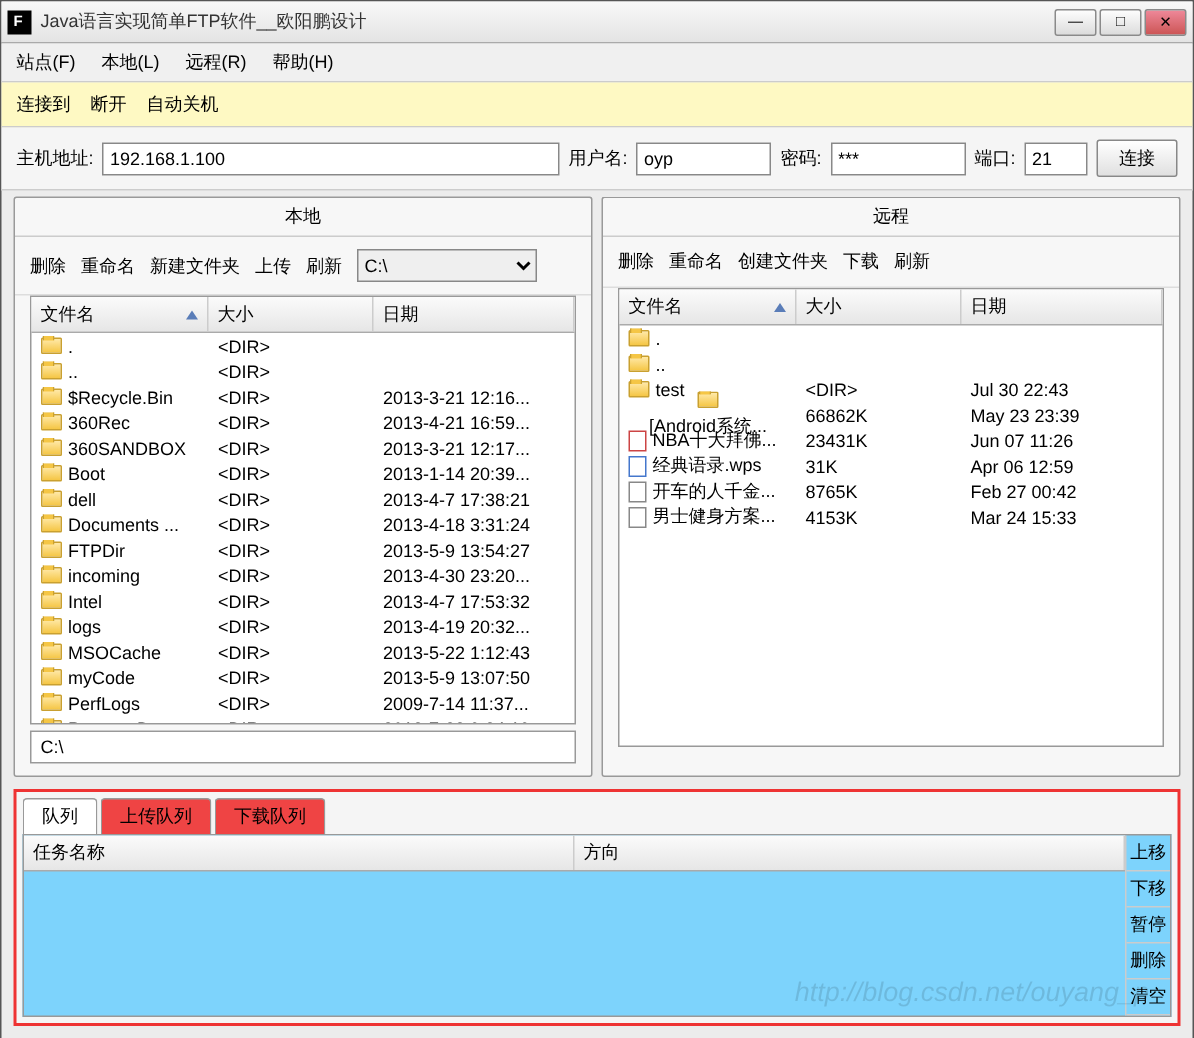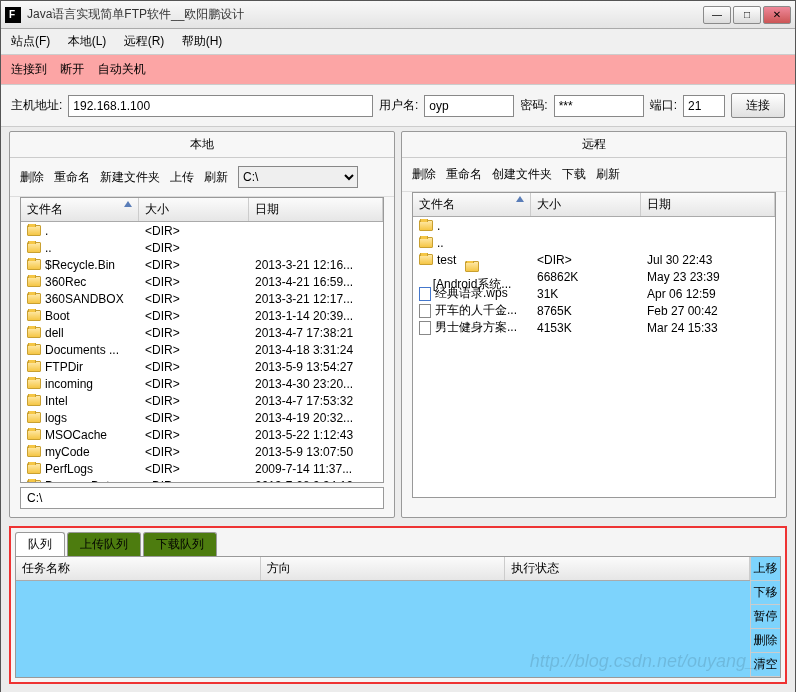--- a/index.html
+++ b/index.html
@@ -7,49 +7,49 @@
 .window { background: #ececec; border: 1px solid #555; width: 796px; }
 .titlebar { background: linear-gradient(#f8f8f8, #e4e4e4); height: 28px; display: flex; align-items: center; padding: 0 4px; border-bottom: 1px solid #aaa; }
 .titlebar .icon { width: 16px; height: 16px; margin-right: 6px; display:inline-block; background:#000; position:relative;}
 .titlebar .icon::after{content:'F'; color:#fff; font:bold 10px/16px sans-serif; position:absolute; left:4px;}
 .titlebar .title { flex: 1; color: #333; }
 .winbtns { display: flex; gap: 2px; }
 .winbtn { width: 28px; height: 18px; background: linear-gradient(#fdfdfd,#dcdcdc); border: 1px solid #8a8a8a; border-radius: 2px; display:flex; align-items:center; justify-content:center; font-size:10px; cursor:pointer;}
 .winbtn.close { background: linear-gradient(#e89,#c55);}
 .menubar { background: #f0f0f0; padding: 4px 10px; border-bottom: 1px solid #ccc; }
 .menubar span { margin-right: 14px; cursor: pointer; }
-.conn-bar { background: #fca5a5; padding: 6px 10px; border-bottom: 1px solid #ccc; }
+.conn-bar { background: #fef9c3; padding: 6px 10px; border-bottom: 1px solid #ccc; }
 .conn-bar span { margin-right: 10px; cursor:pointer;}
 .hostbar { display:flex; align-items:center; gap:6px; padding:8px 10px; border-bottom:1px solid #ccc; background:#f5f5f5;}
 .hostbar label { white-space:nowrap;}
 .hostbar input { border:1px solid #888; padding:3px 4px; font-size:12px; height:22px;}
 .hostbar .btn { border:1px solid #888; background:linear-gradient(#fff,#e0e0e0); padding:3px 14px; cursor:pointer; border-radius:2px;}
 .panels { display:flex; gap:6px; padding:4px 8px 0 8px; }
 .panel { flex:1; border:1px solid #999; background:#f7f7f7; border-radius:2px; }
 .panel-title { text-align:center; padding:4px; border-bottom:1px solid #ccc; font-weight:normal;}
 .panel-tools { padding:8px 10px; display:flex; align-items:center; gap:10px; border-bottom:1px solid #ddd;}
 .panel-tools span { cursor:pointer;}
 .panel-tools select { border:1px solid #888; height:22px; font-size:12px; min-width:120px;}
 .filetable { border:1px solid #999; margin:0 10px; background:#fff; }
 .ft-head { display:flex; background:linear-gradient(#fbfbfb,#e6e6e6); border-bottom:1px solid #aaa; }
-.ft-col { border-right:1px solid #ccc; padding:3px 6px; display:flex; gap:14px;}
+.ft-col { border-right:1px solid #ccc; padding:3px 6px; display:flex; align-items:center; gap:14px;}
 .ft-body { overflow-y:scroll; height: 260px; }
 .ft-row { display:flex; align-items:center; height:17px; }
 .ft-cell { padding:0 6px; overflow:hidden; text-overflow:ellipsis; white-space:nowrap; }
 .ft-cell.name { display:flex; align-items:center; gap:4px;}
 .sort-arrow { width:0; height:0; border-left:4px solid transparent; border-right:4px solid transparent; border-bottom:6px solid #5a7db8; margin-left:auto;}
 .folder-ico { width:14px; height:11px; background:linear-gradient(#ffe9a8,#f5c645); border:1px solid #c9a030; border-radius:1px; position:relative; flex-shrink:0;}
 .folder-ico::before{content:''; position:absolute; top:-3px; left:0; width:6px; height:3px; background:#f5c645; border:1px solid #c9a030; border-bottom:none; border-radius:1px 1px 0 0;}
 .file-ico { width:12px; height:14px; background:#fff; border:1px solid #888; position:relative; flex-shrink:0;}
 .file-ico.red{border-color:#c44;}
 .file-ico.blue{border-color:#47c;}
 .path-bar { margin:4px 10px 8px 10px; border:1px solid #999; background:#fff; padding:3px 6px;}
 .queue-area { margin:8px; border:2px solid #e33; padding:4px; background:#f5f5f5;}
 .tabs { display:flex; gap:0; }
-.tab { border:1px solid #999; border-bottom:none; padding:3px 12px; background:#4d7c0f; cursor:pointer; margin-right:2px; border-radius:3px 3px 0 0;}
+.tab { border:1px solid #999; border-bottom:none; padding:3px 12px; background:#ef4444; cursor:pointer; margin-right:2px; border-radius:3px 3px 0 0;}
 .tab.active { background:#fff;}
 .queue-main { display:flex; border:1px solid #999; background:#7dd3fc;}
 .queue-table { flex:1;}
 .qt-head { display:flex; background:linear-gradient(#fbfbfb,#e6e6e6); border-bottom:1px solid #aaa;}
 .qt-col { border-right:1px solid #ccc; padding:3px 6px; flex:1;}
 .qt-body { height:96px;}
 .queue-side { width:30px; display:flex; flex-direction:column; border-left:1px solid #ccc;}
 .queue-side div { flex:1; display:flex; align-items:center; justify-content:center; border-bottom:1px solid #ccc; cursor:pointer;}
 .watermark { position:absolute; right:30px; bottom:20px; color:rgba(0,0,0,0.12); font-size:18px; font-style:italic; pointer-events:none;}
 </style>
@@ -292,20 +292,28 @@
             <div class="ft-row">
               <div class="ft-cell name" style="width: 118px; flex-direction: column;">
                 <span class="folder-ico"></span>
                 <span>[Android系统...</span>
               </div>
               <div class="ft-cell" style="width: 110px;">66862K</div>
               <div class="ft-cell" style="flex: 1 1 0%;">May 23 23:39</div>
             </div>
             <div class="ft-row">
               <div class="ft-cell name" style="width: 118px;">
+                <span class="file-ico red"></span>
+                <span>NBA十大拜佛...</span>
+              </div>
+              <div class="ft-cell" style="width: 110px;">23431K</div>
+              <div class="ft-cell" style="flex: 1 1 0%;">Jun 07 11:26</div>
+            </div>
+            <div class="ft-row">
+              <div class="ft-cell name" style="width: 118px;">
                 <span class="file-ico blue"></span>
                 <span>经典语录.wps</span>
               </div>
               <div class="ft-cell" style="width: 110px;">31K</div>
               <div class="ft-cell" style="flex: 1 1 0%;">Apr 06 12:59</div>
             </div>
             <div class="ft-row">
               <div class="ft-cell name" style="width: 118px;">
                 <span class="file-ico"></span>
                 <span>开车的人千金...</span>
@@ -330,21 +338,20 @@
     <div class="tabs">
       <div class="tab active">队列</div>
       <div class="tab">上传队列</div>
       <div class="tab">下载队列</div>
     </div>
     <div class="queue-main">
       <div class="queue-table">
         <div class="qt-head">
           <div class="qt-col">任务名称</div>
           <div class="qt-col">方向</div>
-          <div class="qt-col">执行状态</div>
         </div>
         <div class="qt-body"></div>
       </div>
       <div class="queue-side">
         <div>上移</div>
         <div>下移</div>
         <div>暂停</div>
         <div>删除</div>
         <div>清空</div>
       </div>

